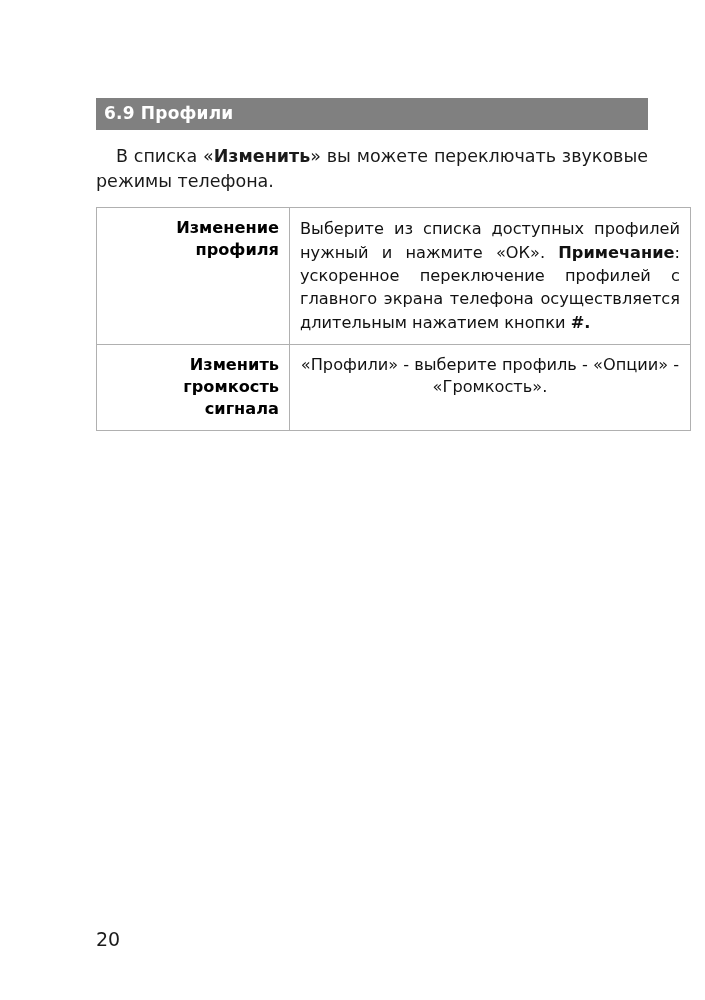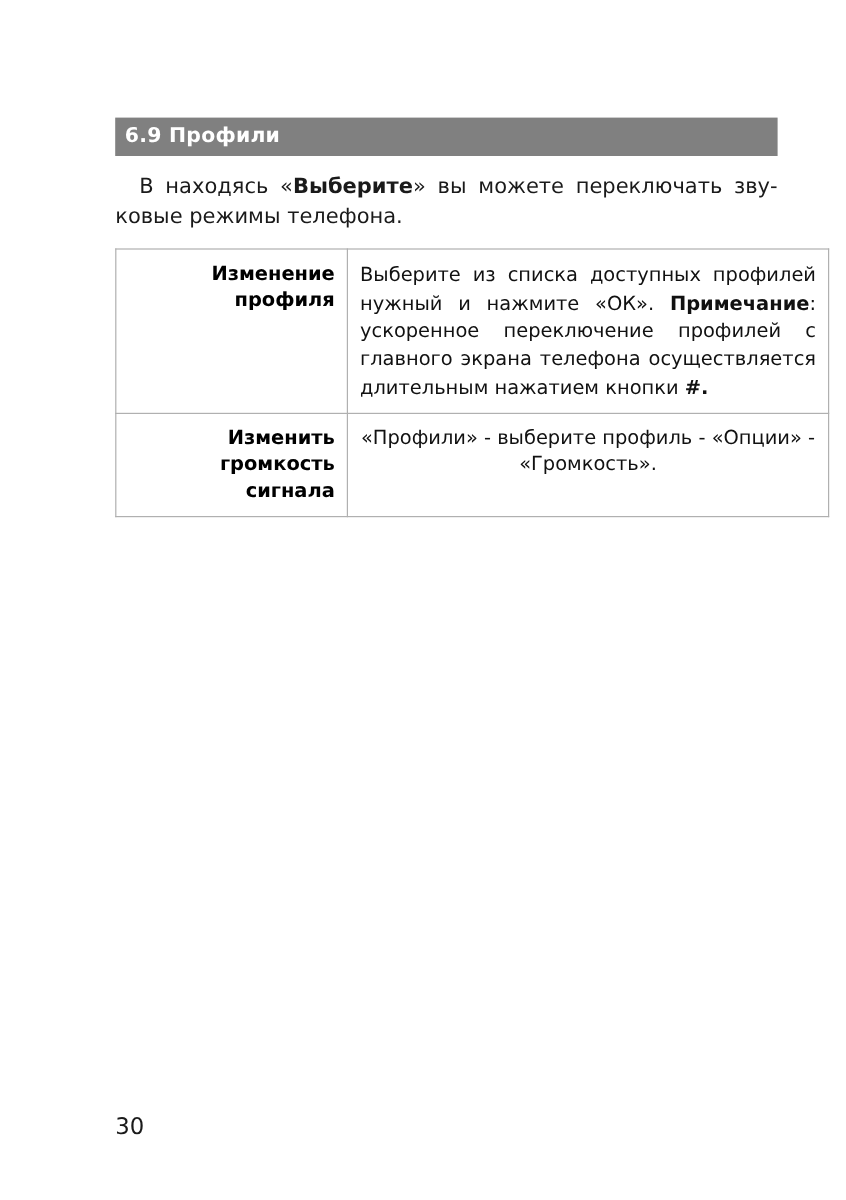--- a/index.html
+++ b/index.html
@@ -98,36 +98,36 @@
 </style>
 </head>
 <body>
 
 <div class="page">
 
   <div class="content">
 
     <div class="section-header">6.9 Профили</div>
 
-    <div class="intro"><span class="indent"></span><span>В находясь «</span><b>Выберите</b><span>» вы можете переключать зву­ковые режимы телефона.</span></div>
+    <div class="intro"><span class="indent"></span><span>В списка «</span><b>Изменить</b><span>» вы можете переключать зву­ковые режимы телефона.</span></div>
 
     <table class="profiles">
       <tbody>
         <tr class="row-1">
           <td class="term">Изменение профиля</td>
           <td class="desc">
               <p><span>Выберите из списка доступных профилей нужный и нажмите «ОК». </span><b>Примечание</b><span>: ускоренное пере­ключение профилей с главного экрана телефона осуществляется длительным нажатием кнопки </span><b>#.</b></p>
             </td>
         </tr>
         <tr class="row-3">
           <td class="term">Изменить громкость сигнала</td>
           <td class="desc">
               <p class="lastline"><span>«Профили» - выберите профиль - «Опции» - «Громкость».</span></p>
             </td>
         </tr>
       </tbody>
     </table>
 
   </div>
 
-  <div class="page-number">30</div>
+  <div class="page-number">20</div>
 
 </div>
 
 </body></html>

